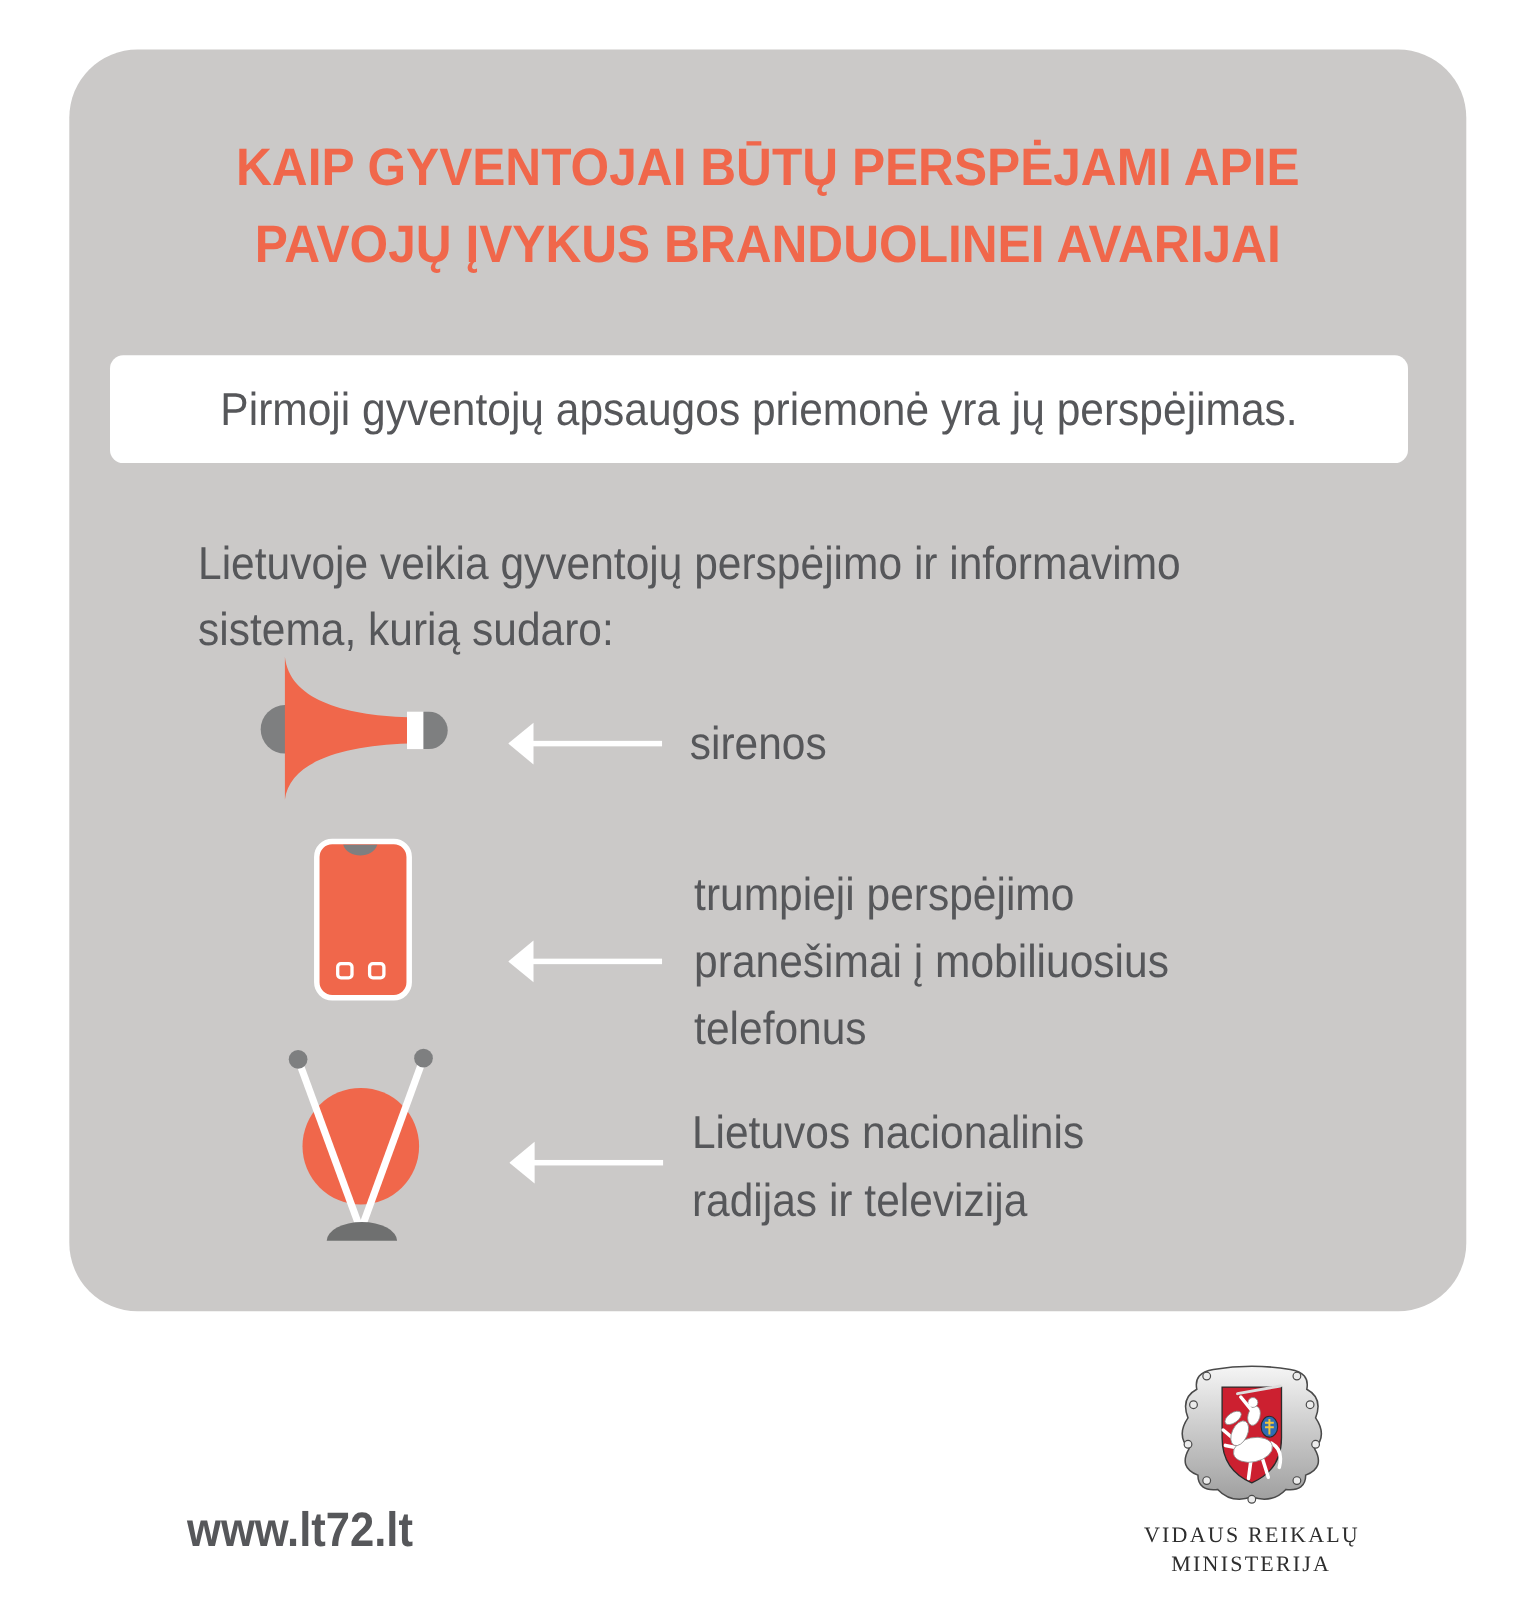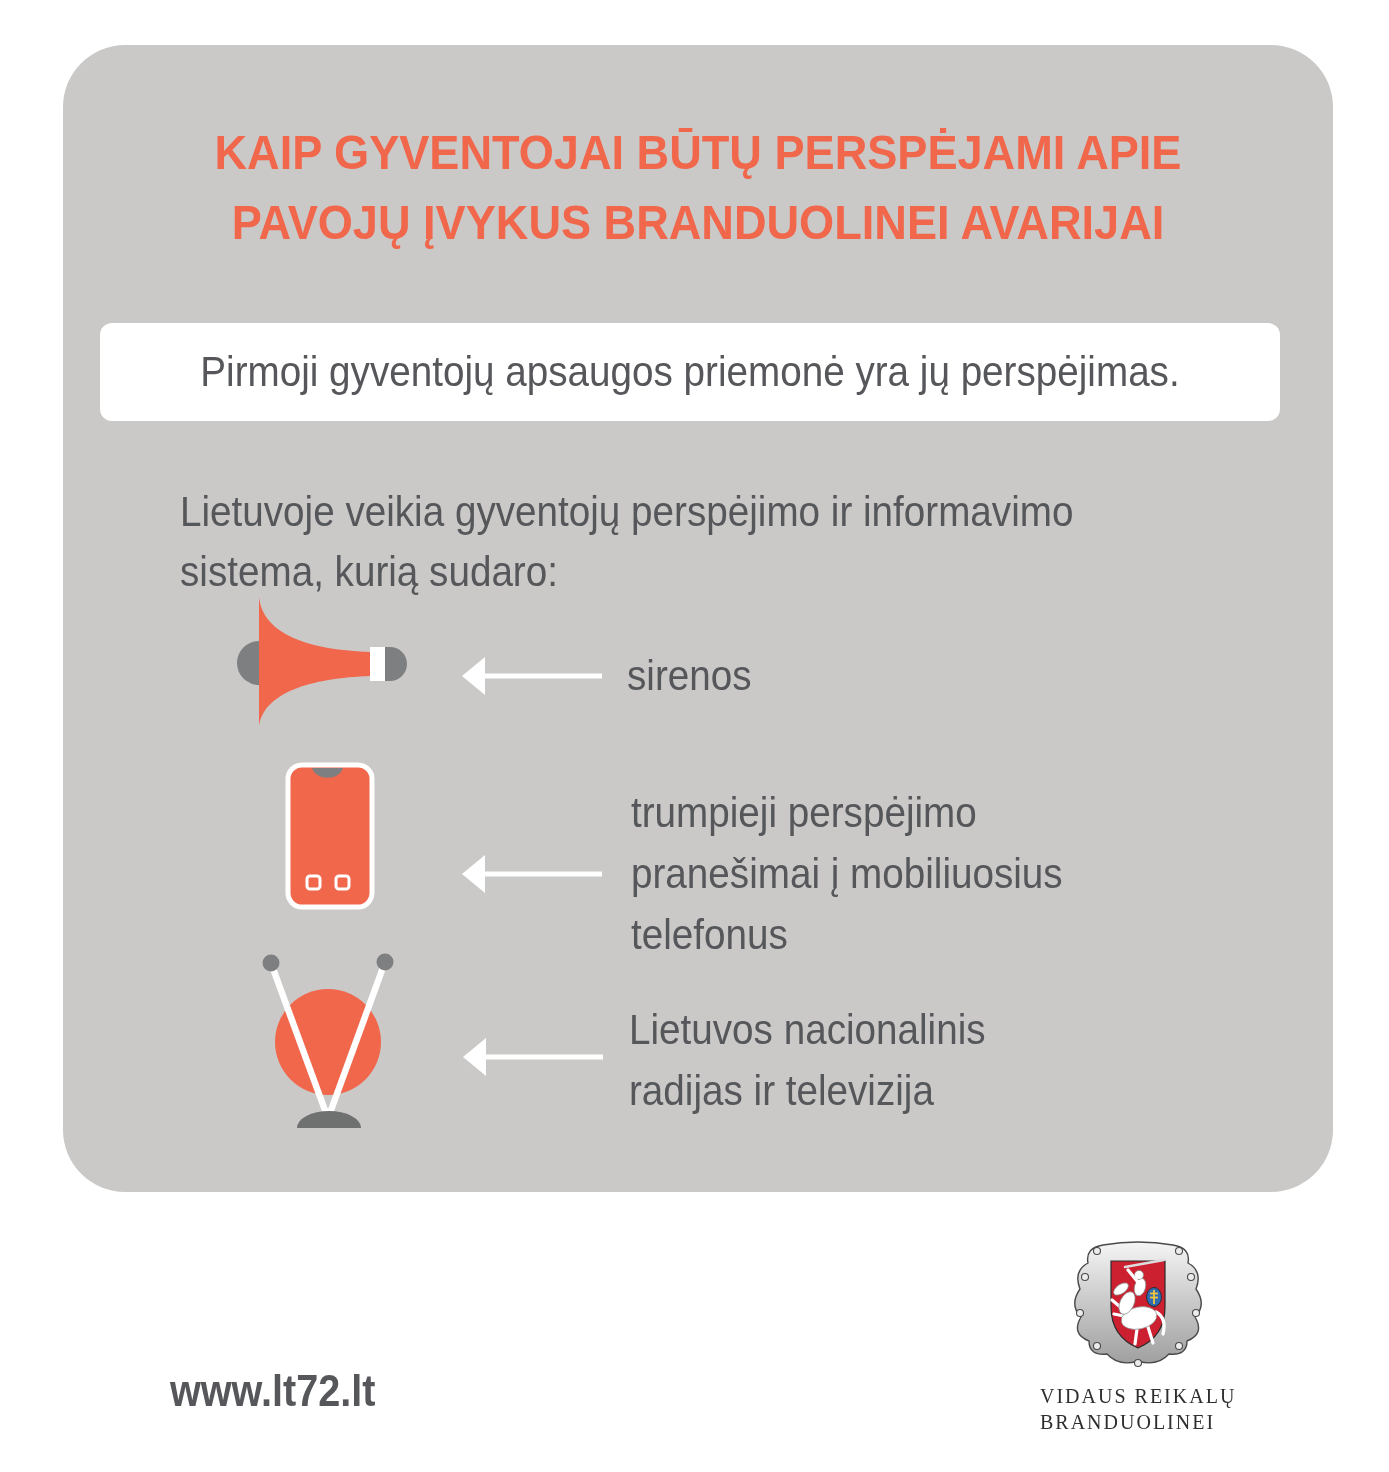--- a/index.html
+++ b/index.html
@@ -89,20 +89,21 @@
     left:170px;top:1367px;
     font-size:44px;line-height:48px;font-weight:700;
     color:var(--text-dark);
     transform:scaleX(.9);
     transform-origin:0 0;
     white-space:nowrap;
   }
 
   .emblem-wrap{
     left:1040px;top:1237px;width:195px;
+    text-align:center;
   }
   .emblem-wrap svg{margin:0 auto;}
   .ministry{
     margin-top:10px;
     font-family:"Liberation Serif", serif;
     font-size:20px;line-height:26px;
     letter-spacing:2px;
     color:var(--ministry-text);
     white-space:nowrap;
   }
@@ -224,15 +225,15 @@
       <circle class="horse-part" cx="72" cy="38" r="4.5"></circle>
       <line class="horse-leg" x1="70" y1="44" x2="61" y2="33"></line>
       <ellipse class="vytis-shield" cx="87" cy="60" rx="7.5" ry="9.5"></ellipse>
       <line class="cross" x1="87" y1="53" x2="87" y2="67"></line>
       <line class="cross" x1="83" y1="56.5" x2="91" y2="56.5"></line>
       <line class="cross" x1="83" y1="60.5" x2="91" y2="60.5"></line>
     </g>
   </svg>
   <p class="ministry">
     <span>VIDAUS REIKALŲ</span><br>
-    <span>BRANDUOLINEI</span>
+    <span>MINISTERIJA</span>
   </p>
 </div>
 
 </body></html>

